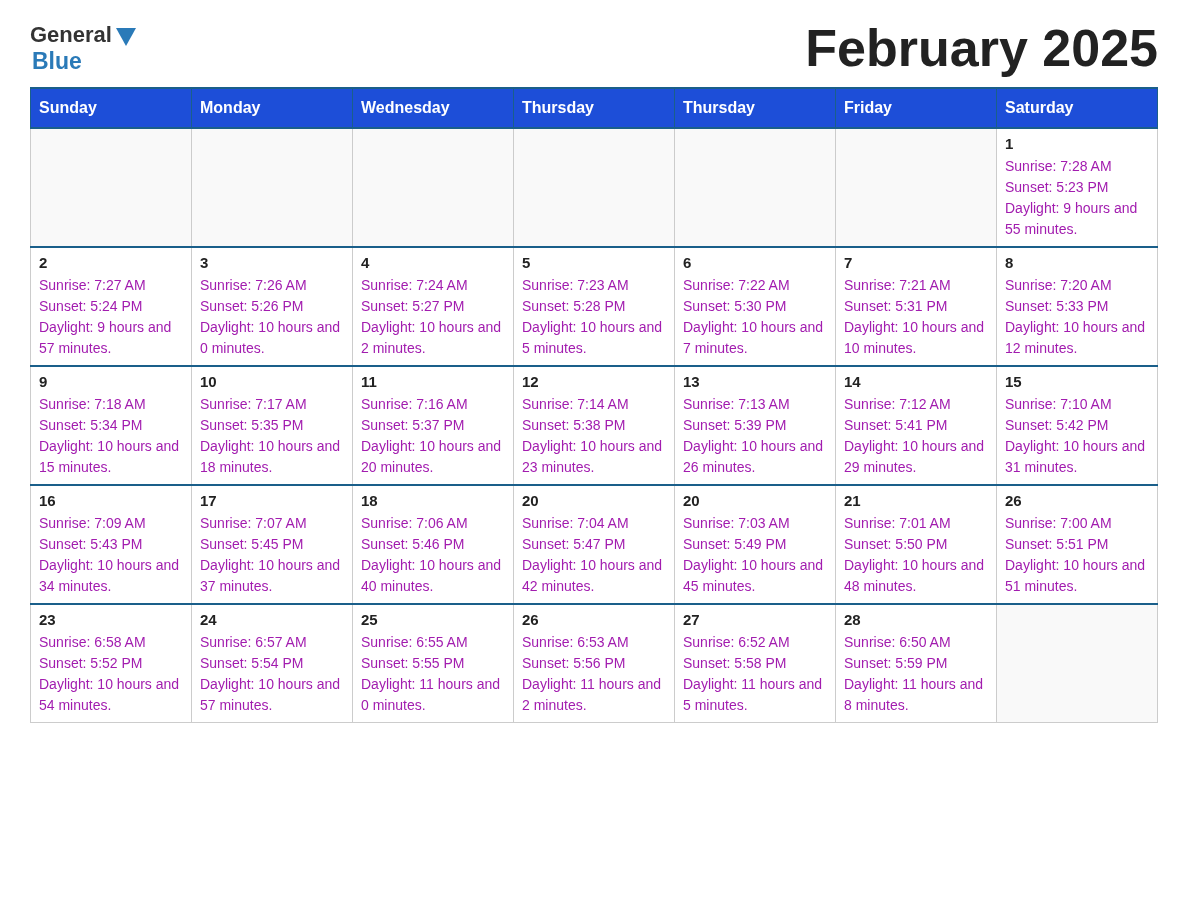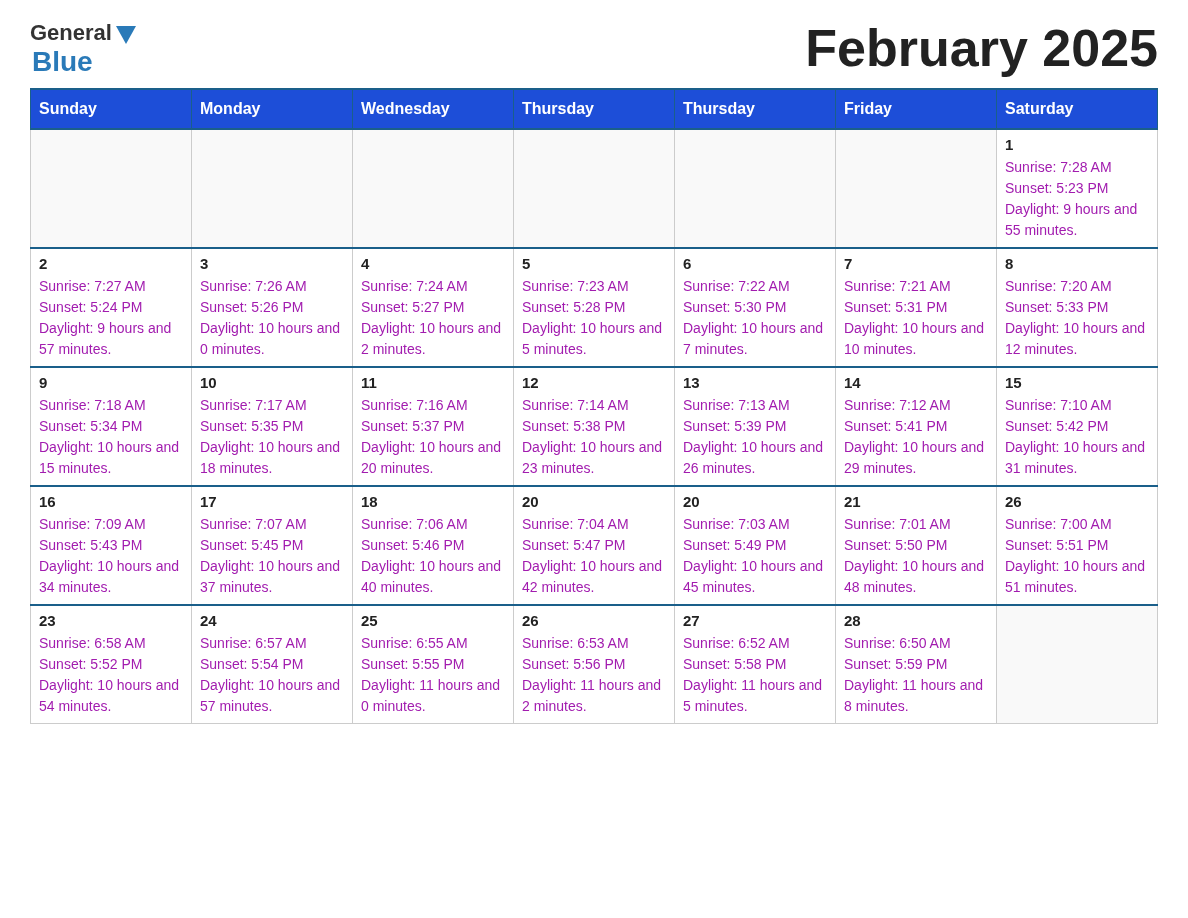--- a/index.html
+++ b/index.html
@@ -35,21 +35,21 @@
     .logo-triangle {
       width: 0;
       height: 0;
       border-left: 10px solid transparent;
       border-right: 10px solid transparent;
       border-top: 18px solid #2a7ab8;
       margin-left: 4px;
       margin-top: 4px;
     }
     .logo-blue {
-      font-size: 28px;
+      font-size: 23px;
       font-weight: bold;
       color: #2a7ab8;
       margin-left: 2px;
     }
     .title-block {
       text-align: right;
     }
     .title-month {
       font-size: 52px;
       font-weight: bold;

